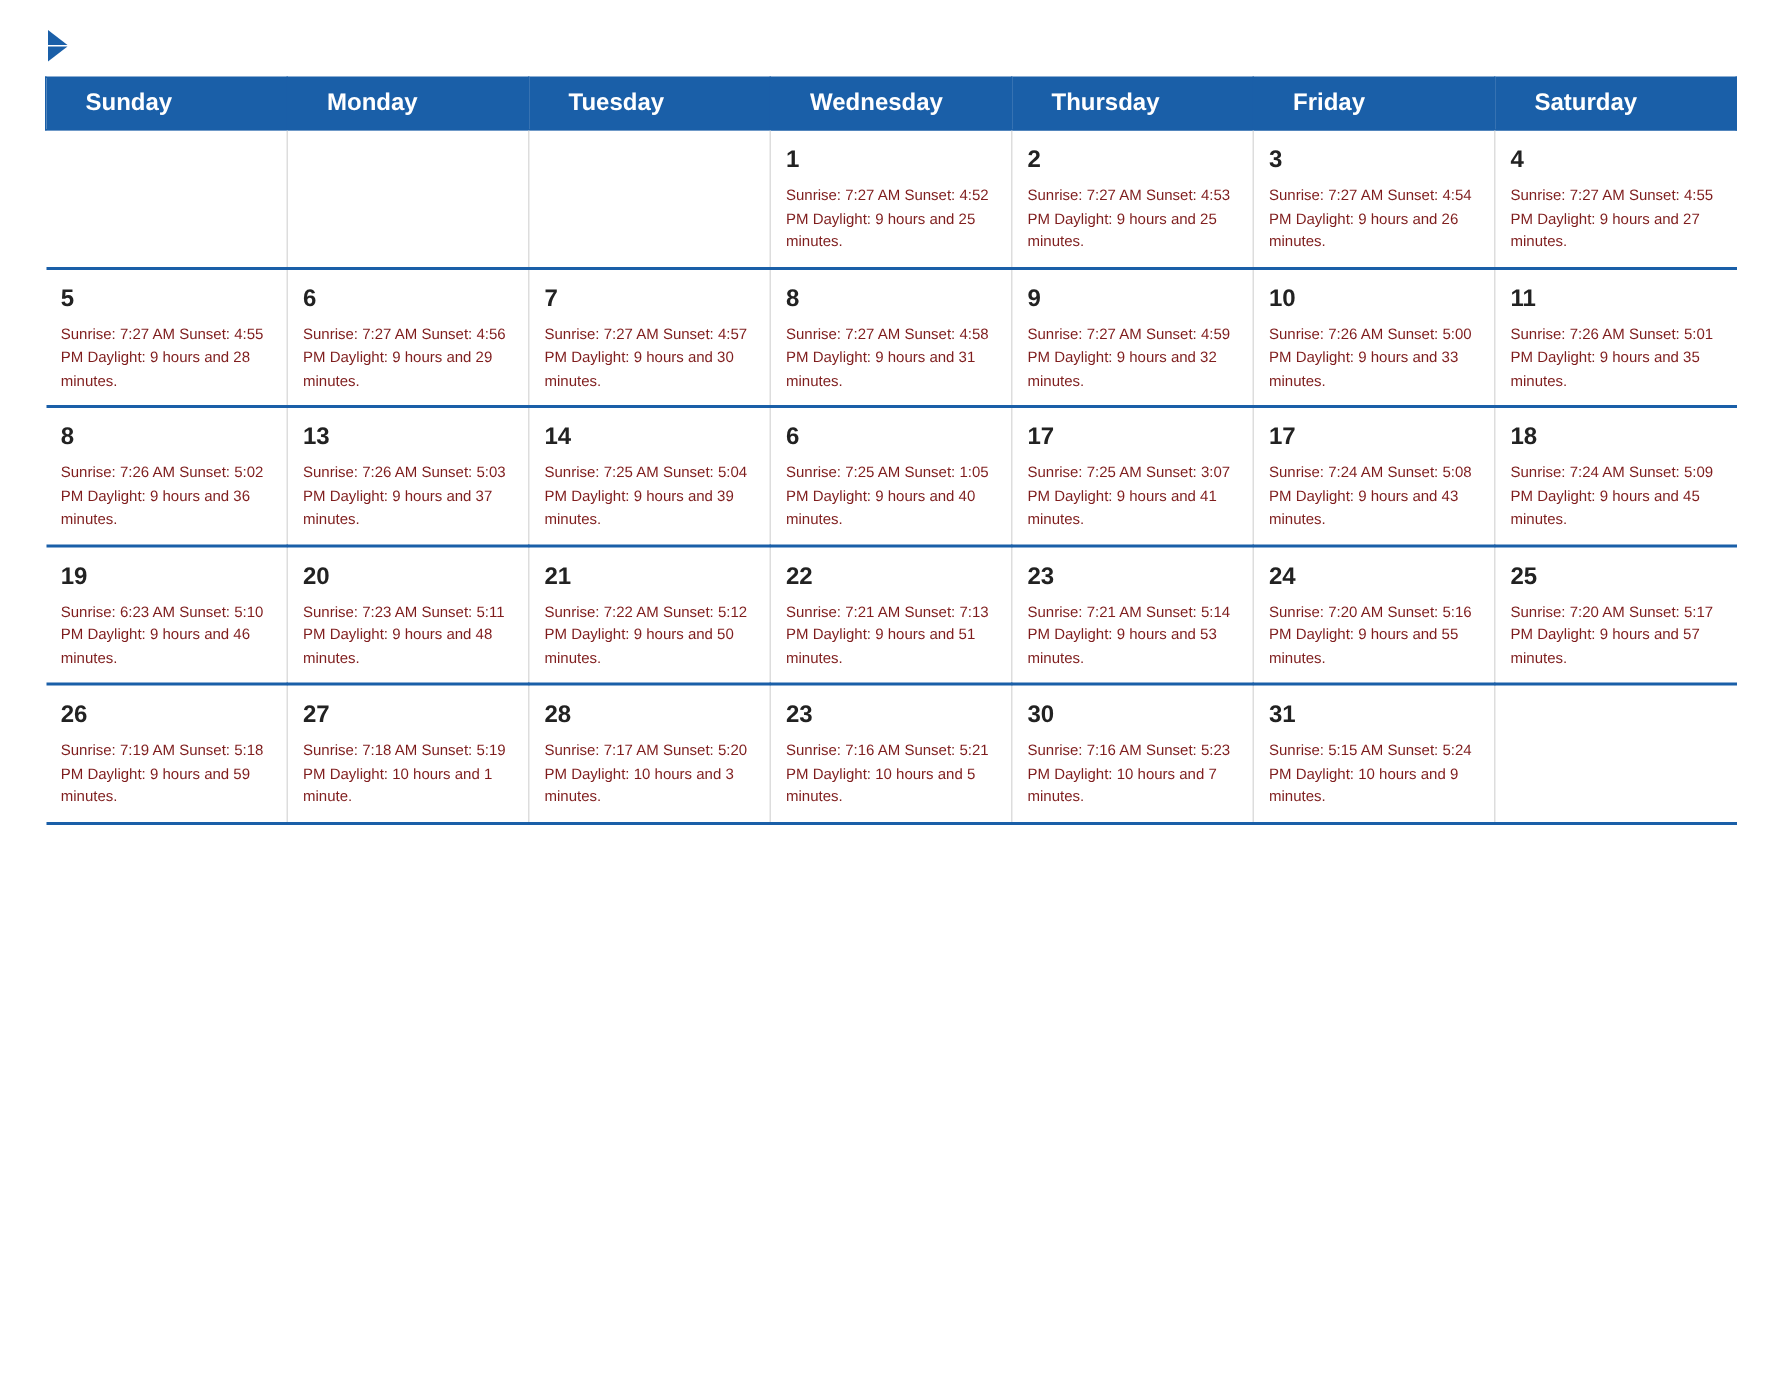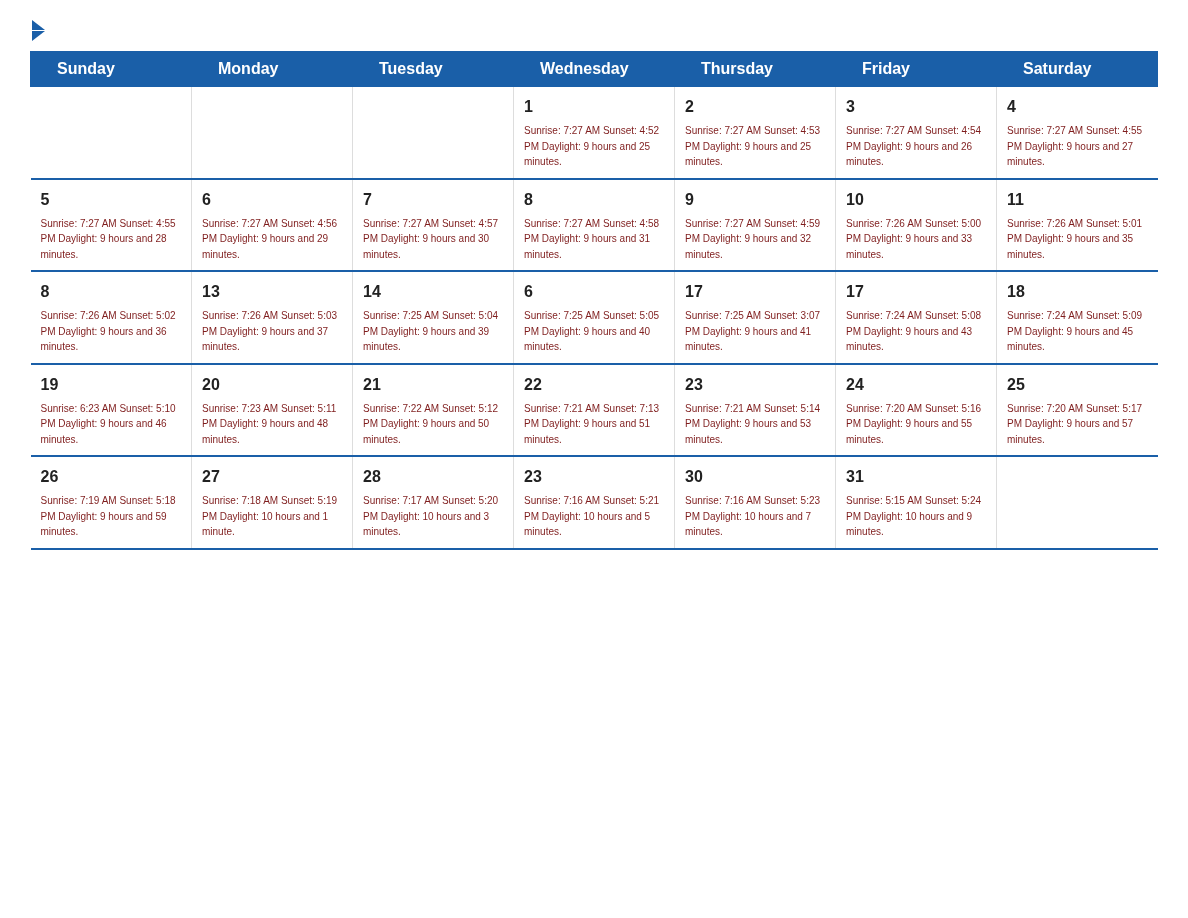--- a/index.html
+++ b/index.html
@@ -228,21 +228,21 @@
         <td>
           <span class="day-number">14</span>
           <div class="day-info">Sunrise: 7:25 AM
 Sunset: 5:04 PM
 Daylight: 9 hours
 and 39 minutes.</div>
         </td>
         <td>
           <span class="day-number">6</span>
           <div class="day-info">Sunrise: 7:25 AM
-Sunset: 5:05 PM
+Sunset: 1:05 PM
 Daylight: 9 hours
 and 40 minutes.</div>
         </td>
         <td>
           <span class="day-number">17</span>
           <div class="day-info">Sunrise: 7:25 AM
 Sunset: 3:07 PM
 Daylight: 9 hours
 and 41 minutes.</div>
         </td>

